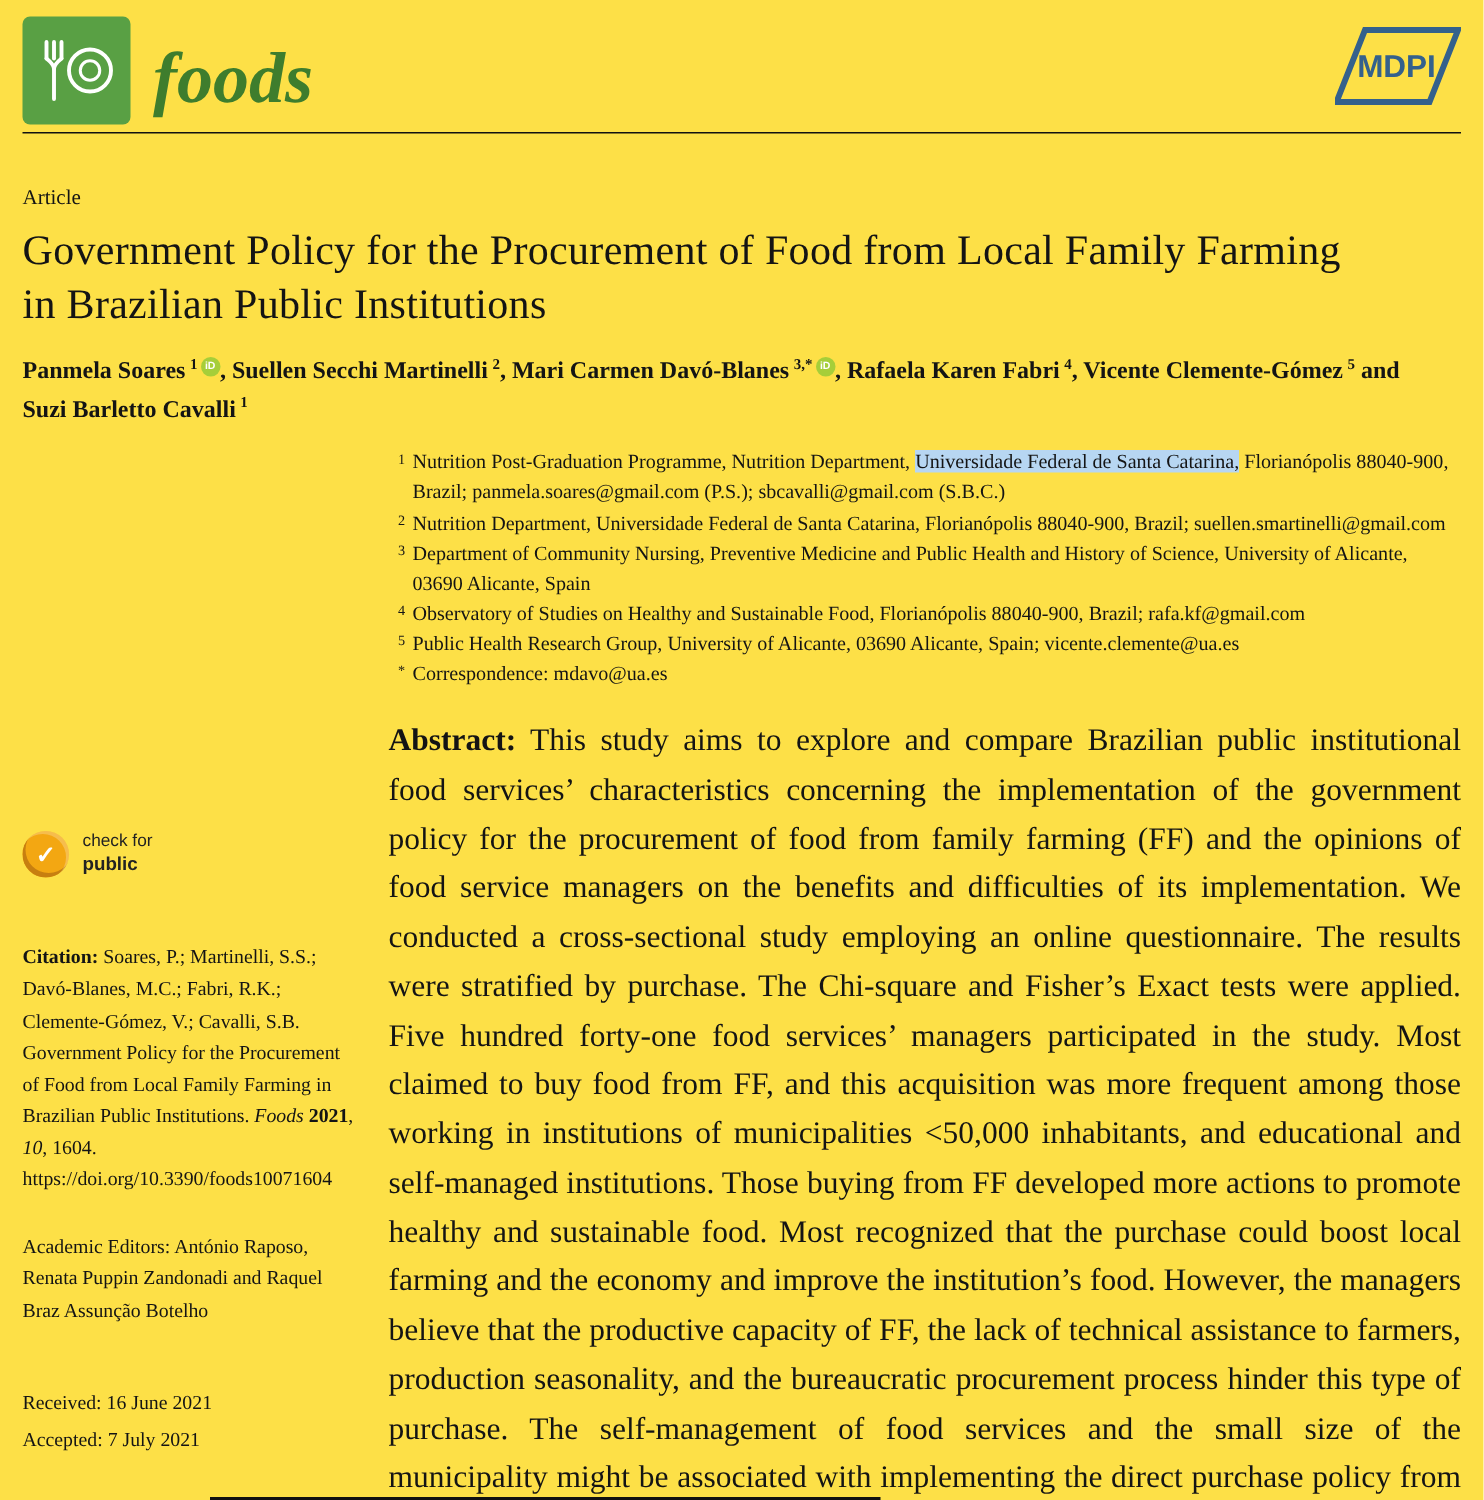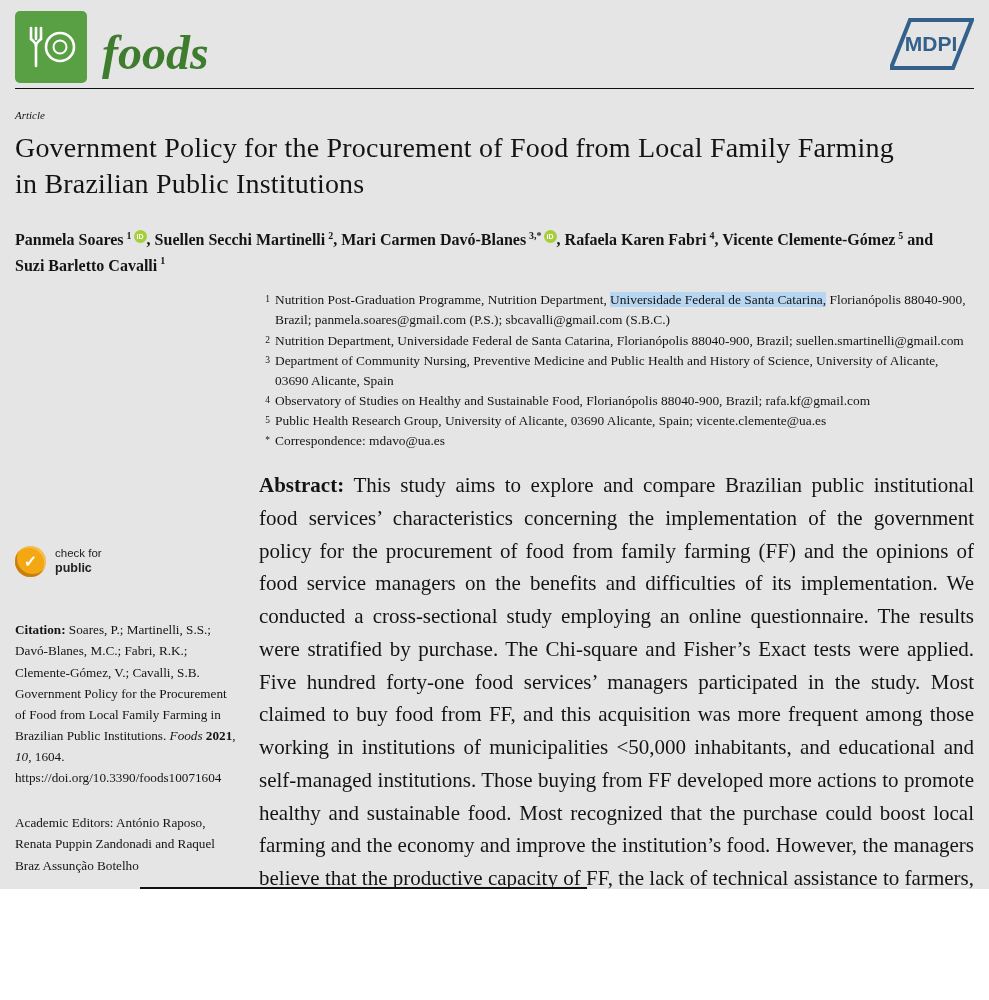--- a/index.html
+++ b/index.html
@@ -1,31 +1,31 @@
 <!DOCTYPE html>
 <html><head>
 <meta charset="utf-8">
 <style>
   *{margin:0;padding:0;box-sizing:border-box}
   html,body{background:#ffffff}
   body{font-family:"Liberation Serif",serif;color:#141414}
-  .page{width:989px;height:889px;overflow:hidden;background:#e5e5e5;padding:0 15px;position:relative}
+  .page{width:989px;height:1000px;overflow:hidden;background:#fde047;padding:0 15px;position:relative}
 
   
   .header{display:flex;justify-content:space-between;align-items:flex-start;padding-top:11px}
   .brand{display:flex;align-items:flex-end;gap:15px}
   .logo-box{width:72px;height:72px;background:#59a044;border-radius:5px;display:flex;align-items:center;justify-content:center}
   .journal-name{font-style:italic;font-weight:700;font-size:48px;line-height:1;color:#3e7d2d;padding-bottom:6px}
   .mdpi{margin-top:4px}
   .head-rule{border:none;border-top:1.5px solid #111;margin-top:5px}
 
   
-  .article-type{font-style:italic;font-size:11px;margin-top:20px}
+  .article-type{font-size:14px;margin-top:36px}
   .title{font-size:28px;line-height:1.27;font-weight:400;margin-top:9px;max-width:885px;letter-spacing:.2px}
-  .authors{font-weight:700;font-size:16px;line-height:1.6;margin-top:26px;max-width:940px}
+  .authors{font-weight:700;font-size:16px;line-height:1.6;margin-top:14px;max-width:940px}
   .authors sup{font-size:10px;margin-left:3px}
   .orcid-icon{display:inline-flex;width:13px;height:13px;border-radius:50%;background:#a6ce39;color:#fff;
     font-family:"Liberation Sans",sans-serif;font-size:7px;font-weight:700;align-items:center;justify-content:center;
     vertical-align:super;margin-left:2px}
 
   
   .body-row{display:flex;margin-top:12px}
   .sidebar{width:230px;flex:0 0 230px;padding-top:256px;font-size:13.2px;padding-right:6px}
   .main-col{flex:1;padding-left:14px}
 

